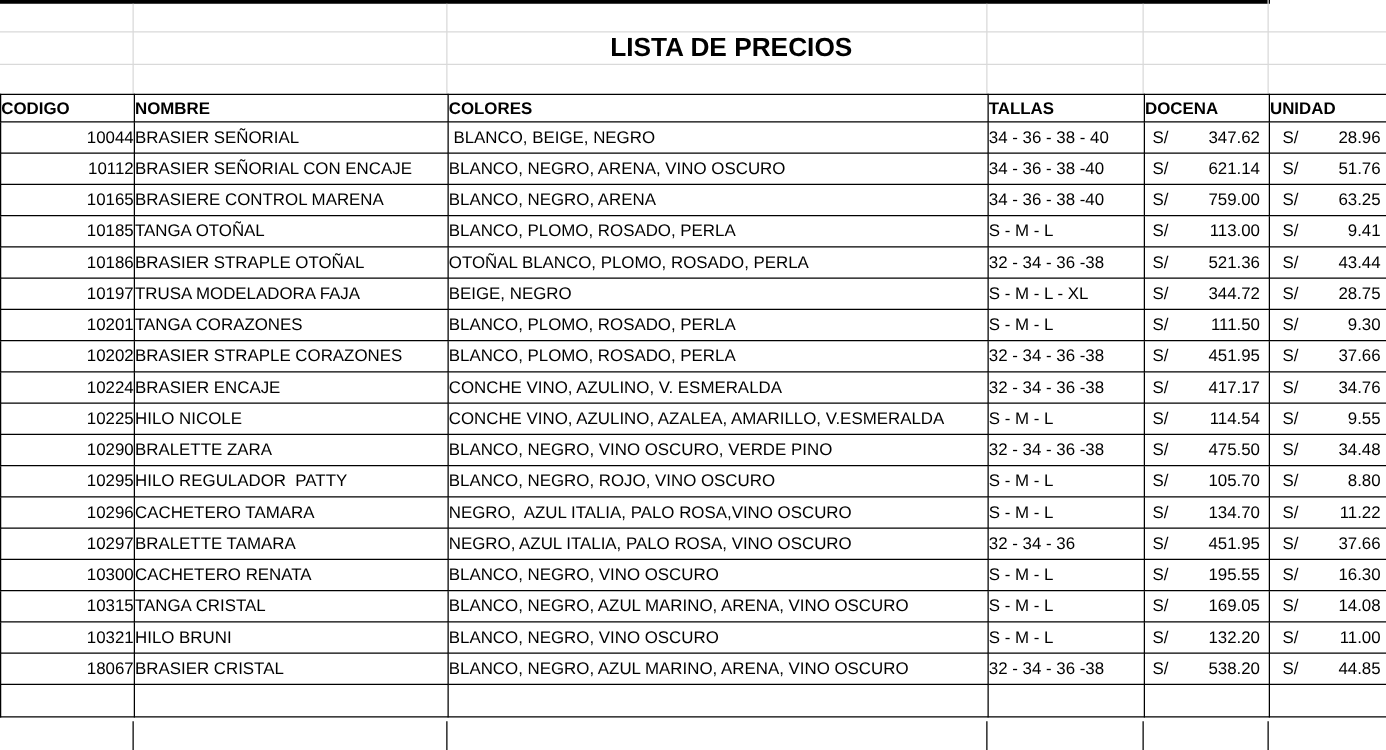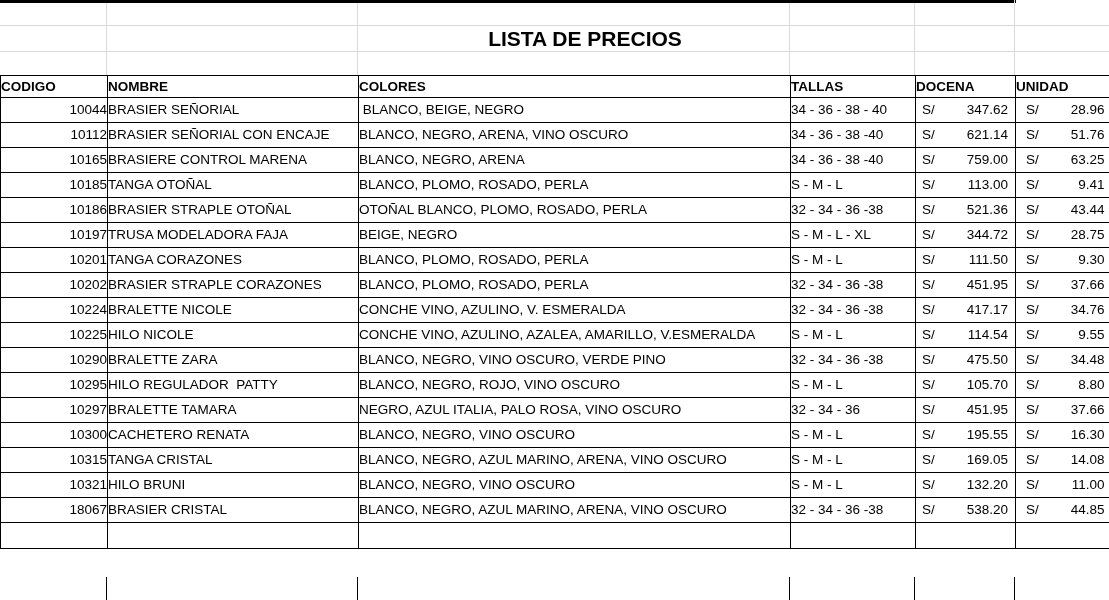--- a/index.html
+++ b/index.html
@@ -160,21 +160,21 @@
         <tr>
           <td class="c0">10202</td>
           <td class="c1">BRASIER STRAPLE CORAZONES</td>
           <td class="c2">BLANCO, PLOMO, ROSADO, PERLA</td>
           <td class="c3">32 - 34 - 36 -38</td>
           <td class="c4"><span class="cur">S/</span><span class="val">451.95</span></td>
           <td class="c5"><span class="cur">S/</span><span class="val">37.66</span></td>
         </tr>
         <tr>
           <td class="c0">10224</td>
-          <td class="c1">BRALETTE NICOLE</td>
+          <td class="c1">BRASIER ENCAJE</td>
           <td class="c2">CONCHE VINO, AZULINO, V. ESMERALDA</td>
           <td class="c3">32 - 34 - 36 -38</td>
           <td class="c4"><span class="cur">S/</span><span class="val">417.17</span></td>
           <td class="c5"><span class="cur">S/</span><span class="val">34.76</span></td>
         </tr>
         <tr>
           <td class="c0">10225</td>
           <td class="c1">HILO NICOLE</td>
           <td class="c2">CONCHE VINO, AZULINO, AZALEA, AMARILLO, V.ESMERALDA</td>
           <td class="c3">S - M - L</td>
@@ -189,20 +189,28 @@
           <td class="c4"><span class="cur">S/</span><span class="val">475.50</span></td>
           <td class="c5"><span class="cur">S/</span><span class="val">34.48</span></td>
         </tr>
         <tr>
           <td class="c0">10295</td>
           <td class="c1">HILO REGULADOR  PATTY</td>
           <td class="c2">BLANCO, NEGRO, ROJO, VINO OSCURO</td>
           <td class="c3">S - M - L</td>
           <td class="c4"><span class="cur">S/</span><span class="val">105.70</span></td>
           <td class="c5"><span class="cur">S/</span><span class="val">8.80</span></td>
+        </tr>
+        <tr>
+          <td class="c0">10296</td>
+          <td class="c1">CACHETERO TAMARA</td>
+          <td class="c2">NEGRO,  AZUL ITALIA, PALO ROSA,VINO OSCURO</td>
+          <td class="c3">S - M - L</td>
+          <td class="c4"><span class="cur">S/</span><span class="val">134.70</span></td>
+          <td class="c5"><span class="cur">S/</span><span class="val">11.22</span></td>
         </tr>
         <tr>
           <td class="c0">10297</td>
           <td class="c1">BRALETTE TAMARA</td>
           <td class="c2">NEGRO, AZUL ITALIA, PALO ROSA, VINO OSCURO</td>
           <td class="c3">32 - 34 - 36</td>
           <td class="c4"><span class="cur">S/</span><span class="val">451.95</span></td>
           <td class="c5"><span class="cur">S/</span><span class="val">37.66</span></td>
         </tr>
         <tr>

